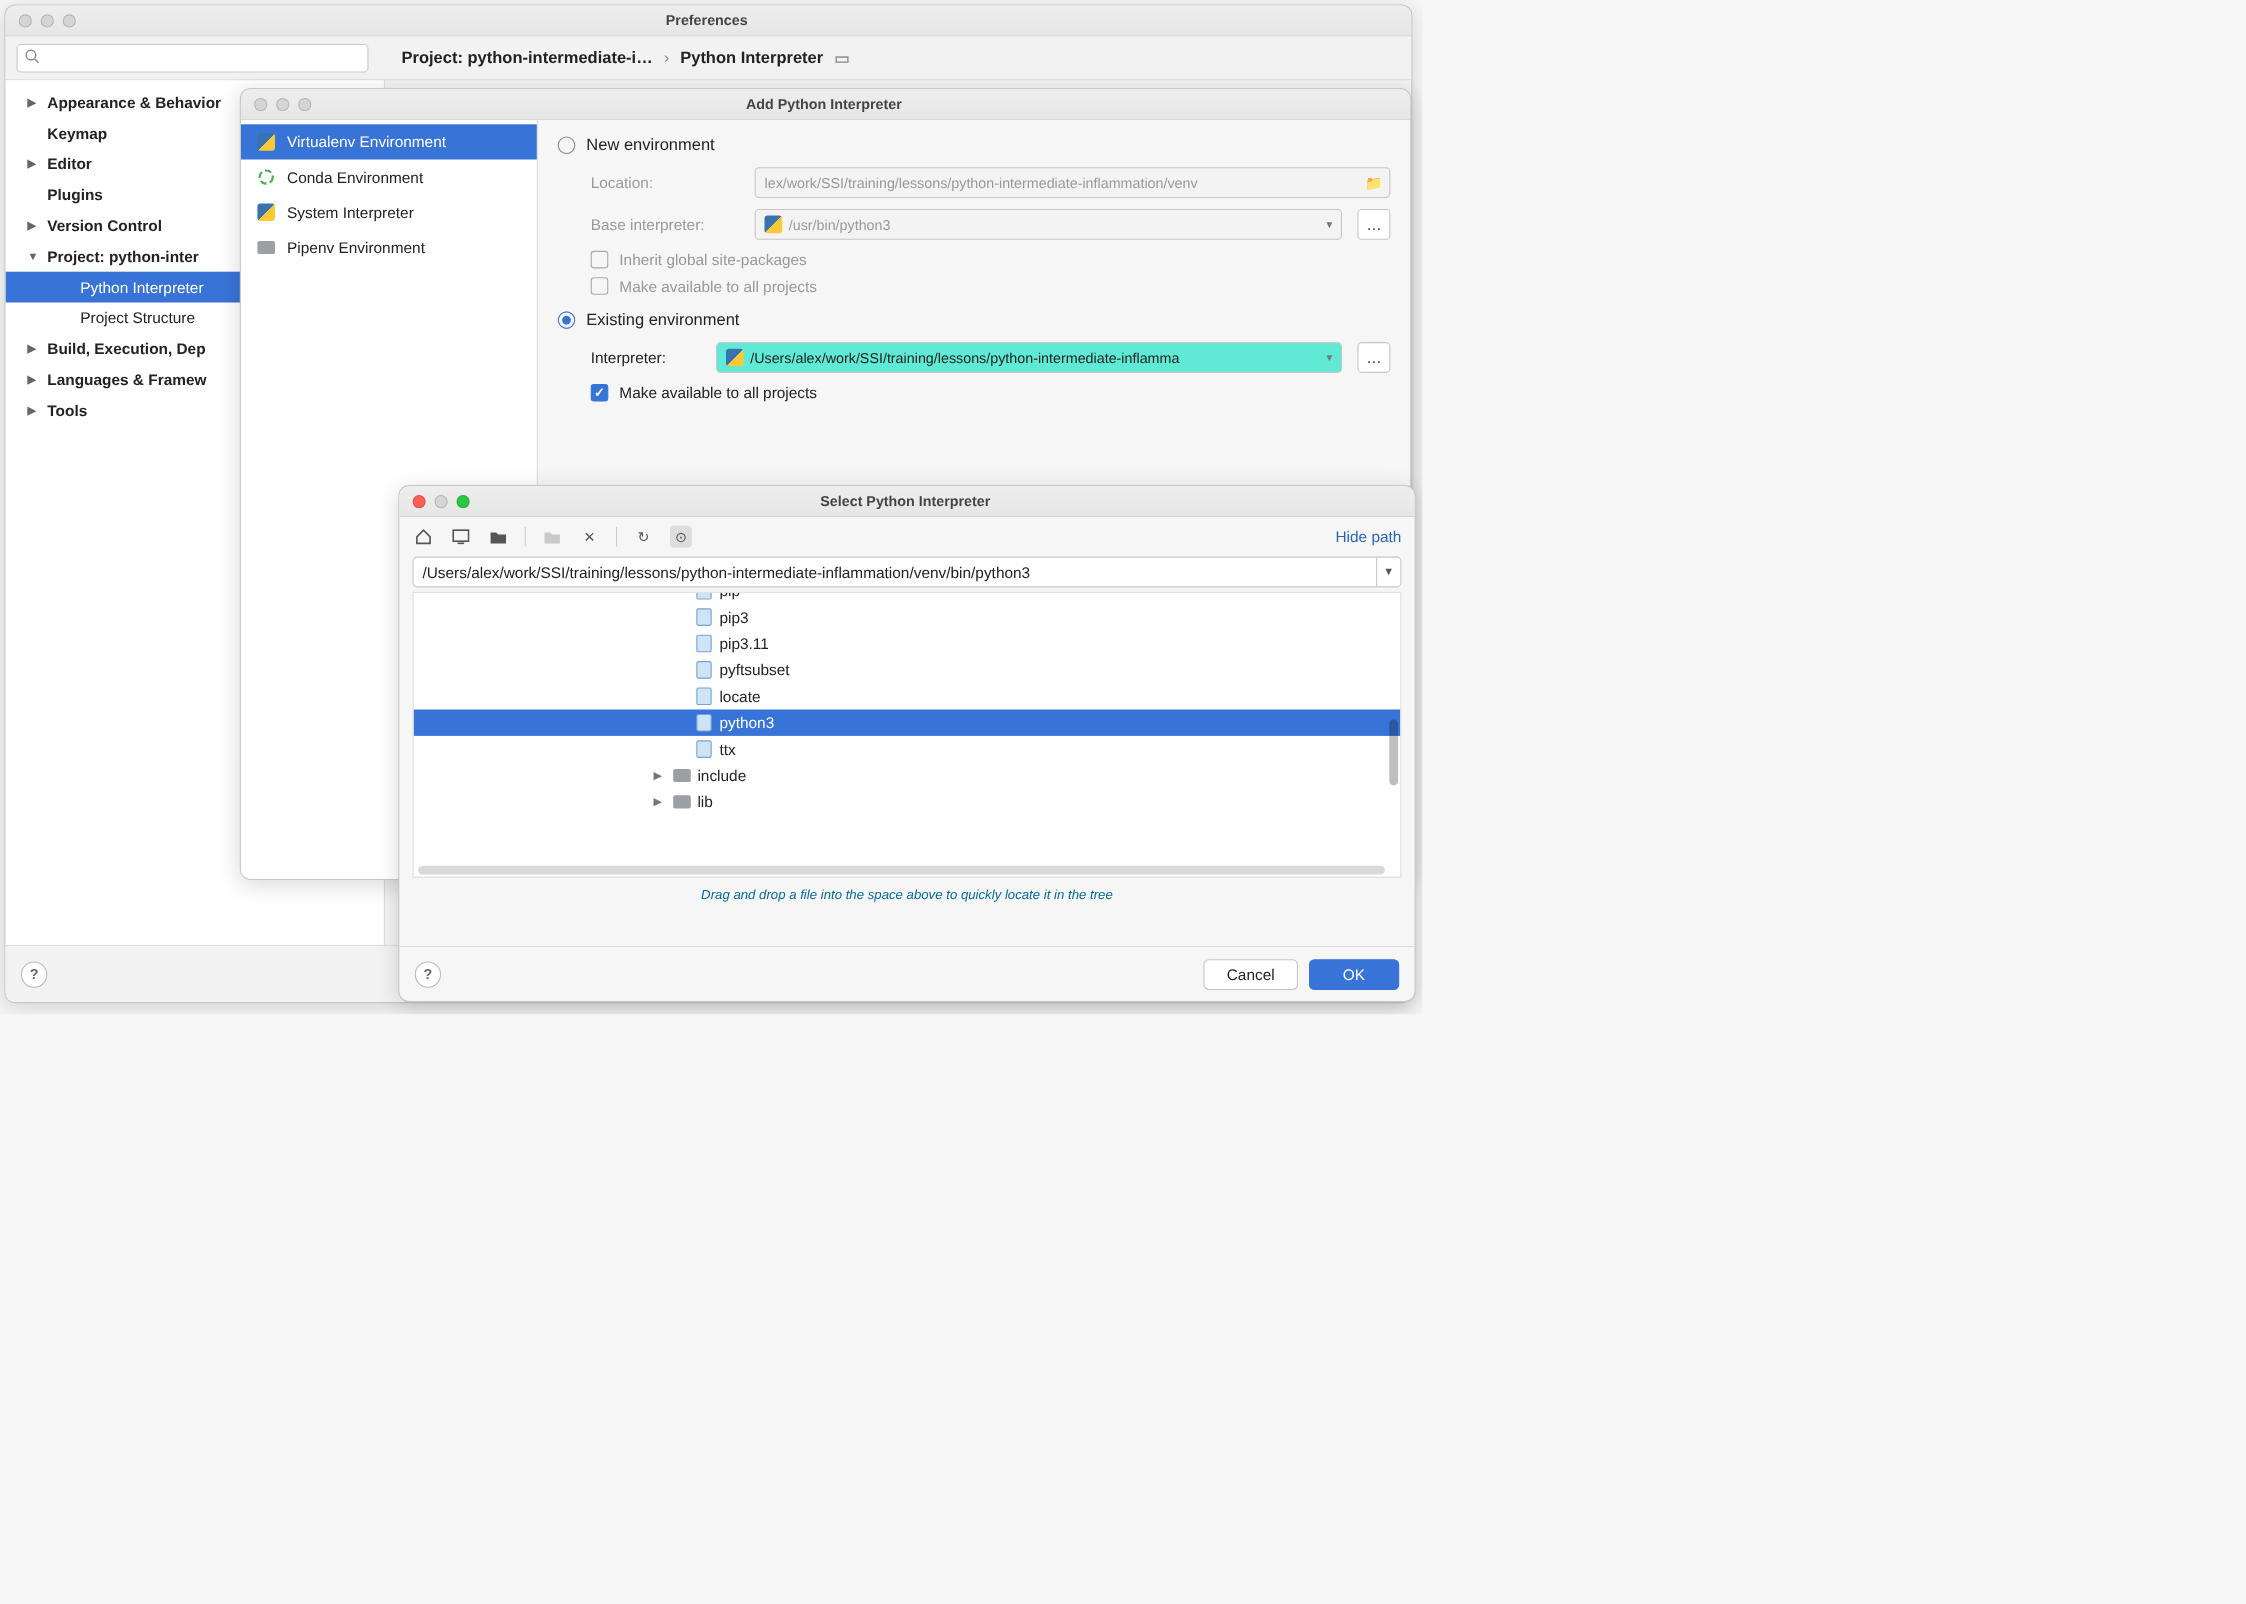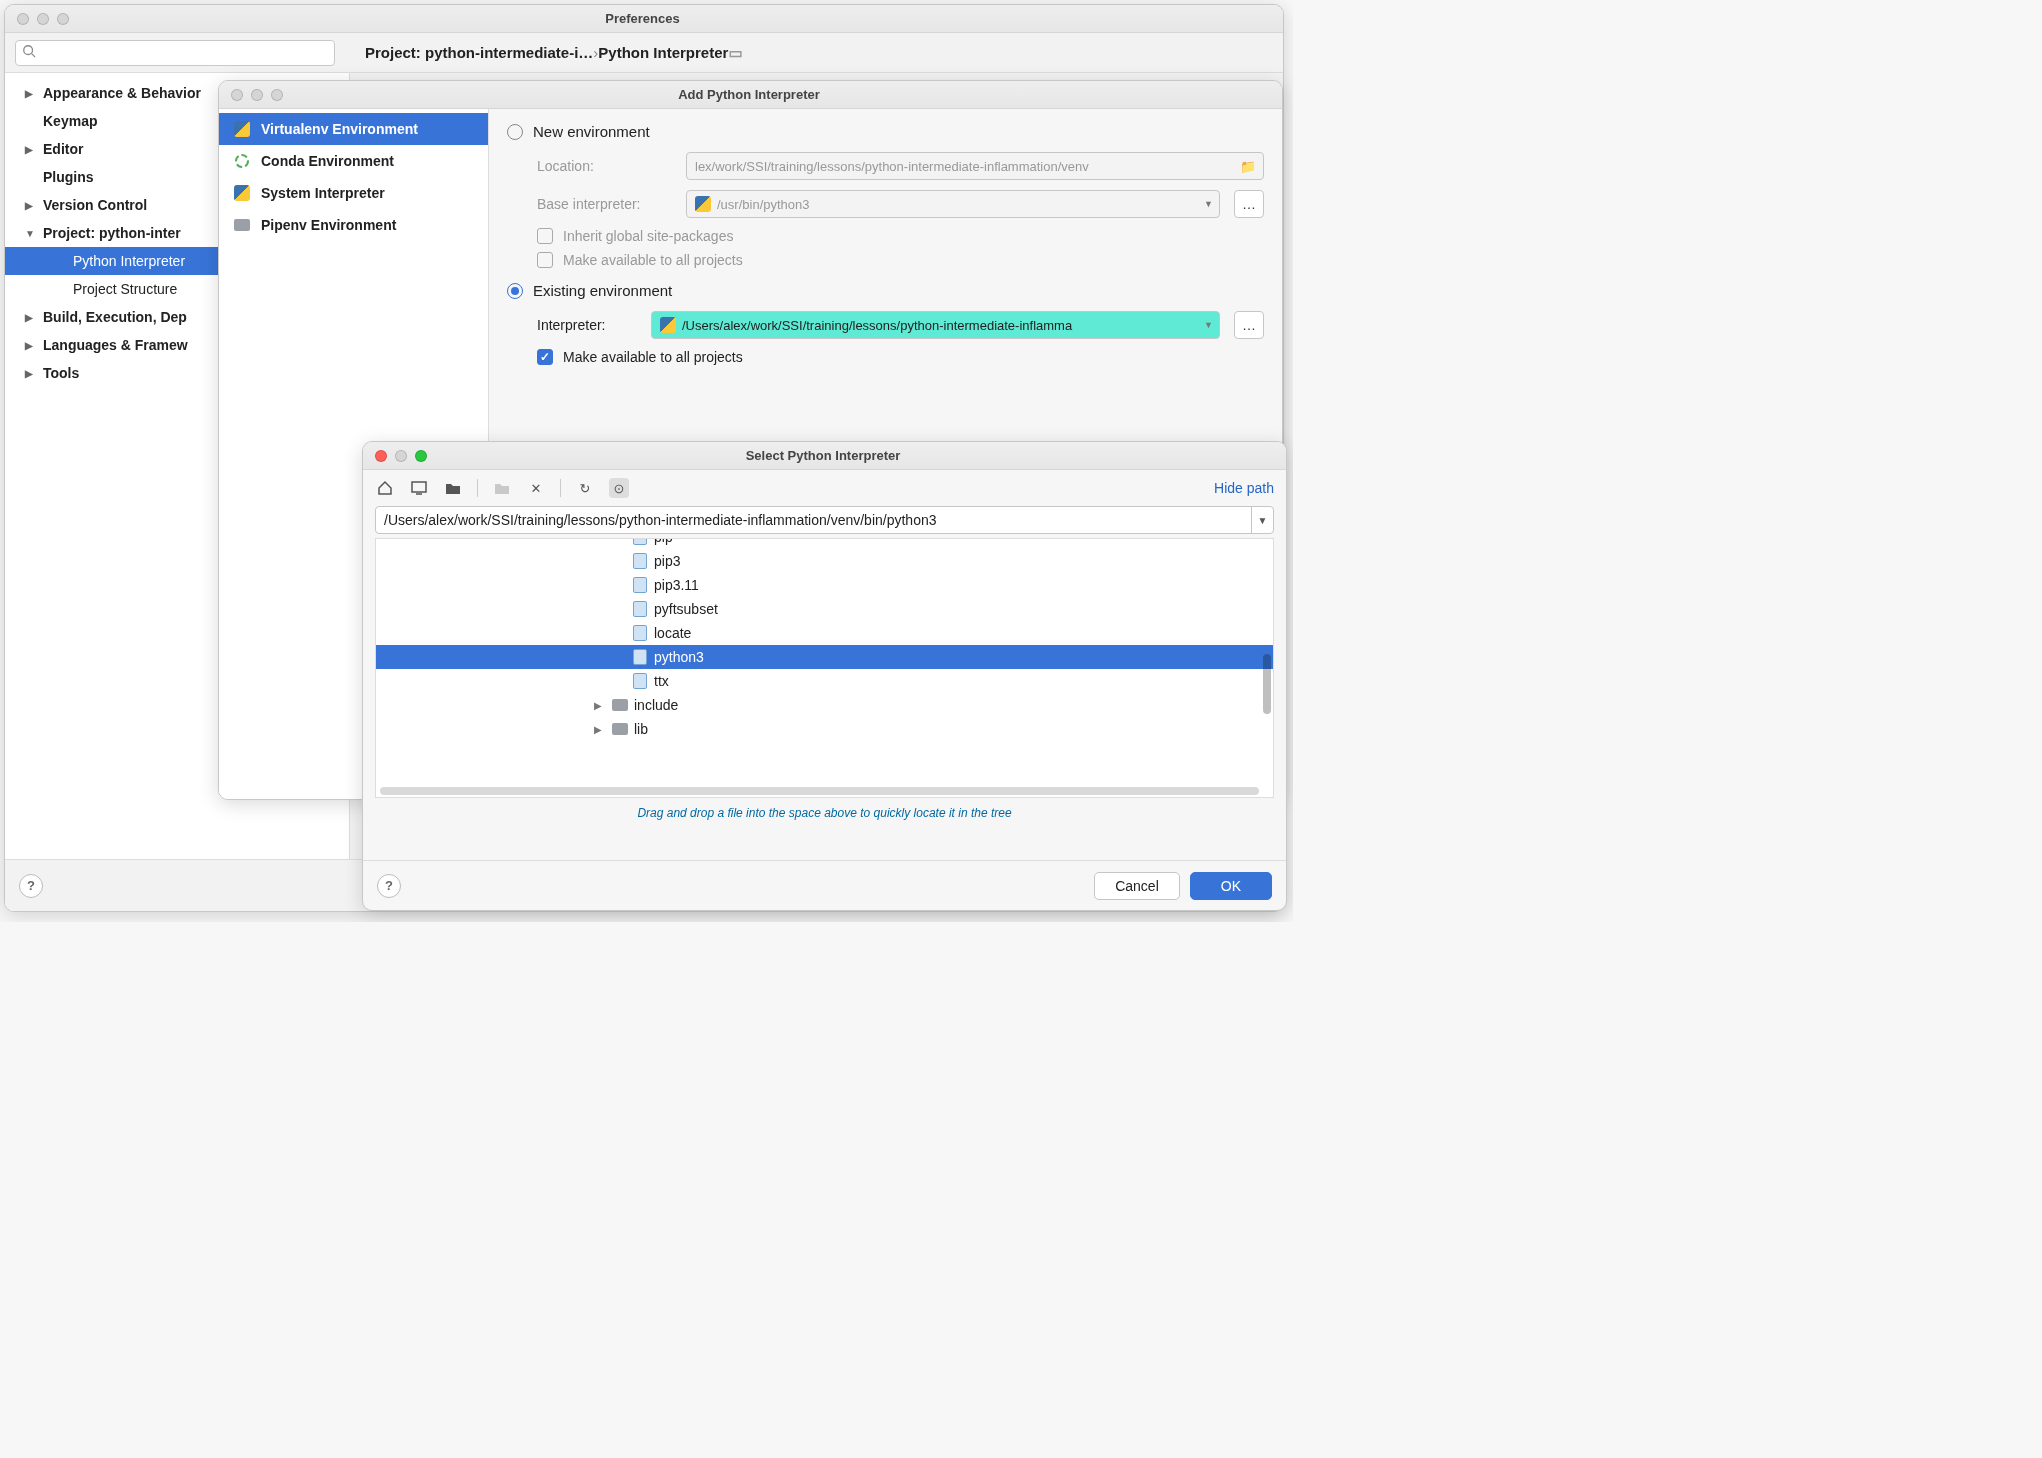--- a/index.html
+++ b/index.html
@@ -72,20 +72,21 @@
   align-items: center;
   padding: 0 6px;
 }
 .search-icn { color: #888; margin-right: 4px; }
 .breadcrumb {
   font-size: 15px;
   font-weight: 700;
   color: #222;
   display: flex;
   align-items: center;
+  gap: 10px;
   margin-left: 20px;
 }
 .bread-sep { color: #888; font-weight: 400; }
 .bread-icn { color: #999; }
 
 .prefs-body { display: flex; height: calc(100% - 68px); }
 .prefs-tree {
   width: 345px;
   background: #fff;
   border-right: 1px solid #ddd;
@@ -133,21 +134,20 @@
 }
 
 
 #addw { left: 218px; top: 80px; width: 1065px; height: 720px; z-index: 2; }
 .add-body { display: flex; height: calc(100% - 28px); background: #f6f6f6; }
 .add-side {
   width: 270px;
   background: #fff;
   border-right: 1px solid #ddd;
   padding: 4px 0;
-  font-weight: bold;
 }
 .side-item {
   display: flex;
   align-items: center;
   height: 32px;
   padding: 0 14px;
   gap: 10px;
   font-size: 14px;
 }
 .side-item.sel { background: #3874d8; color: #fff; }

